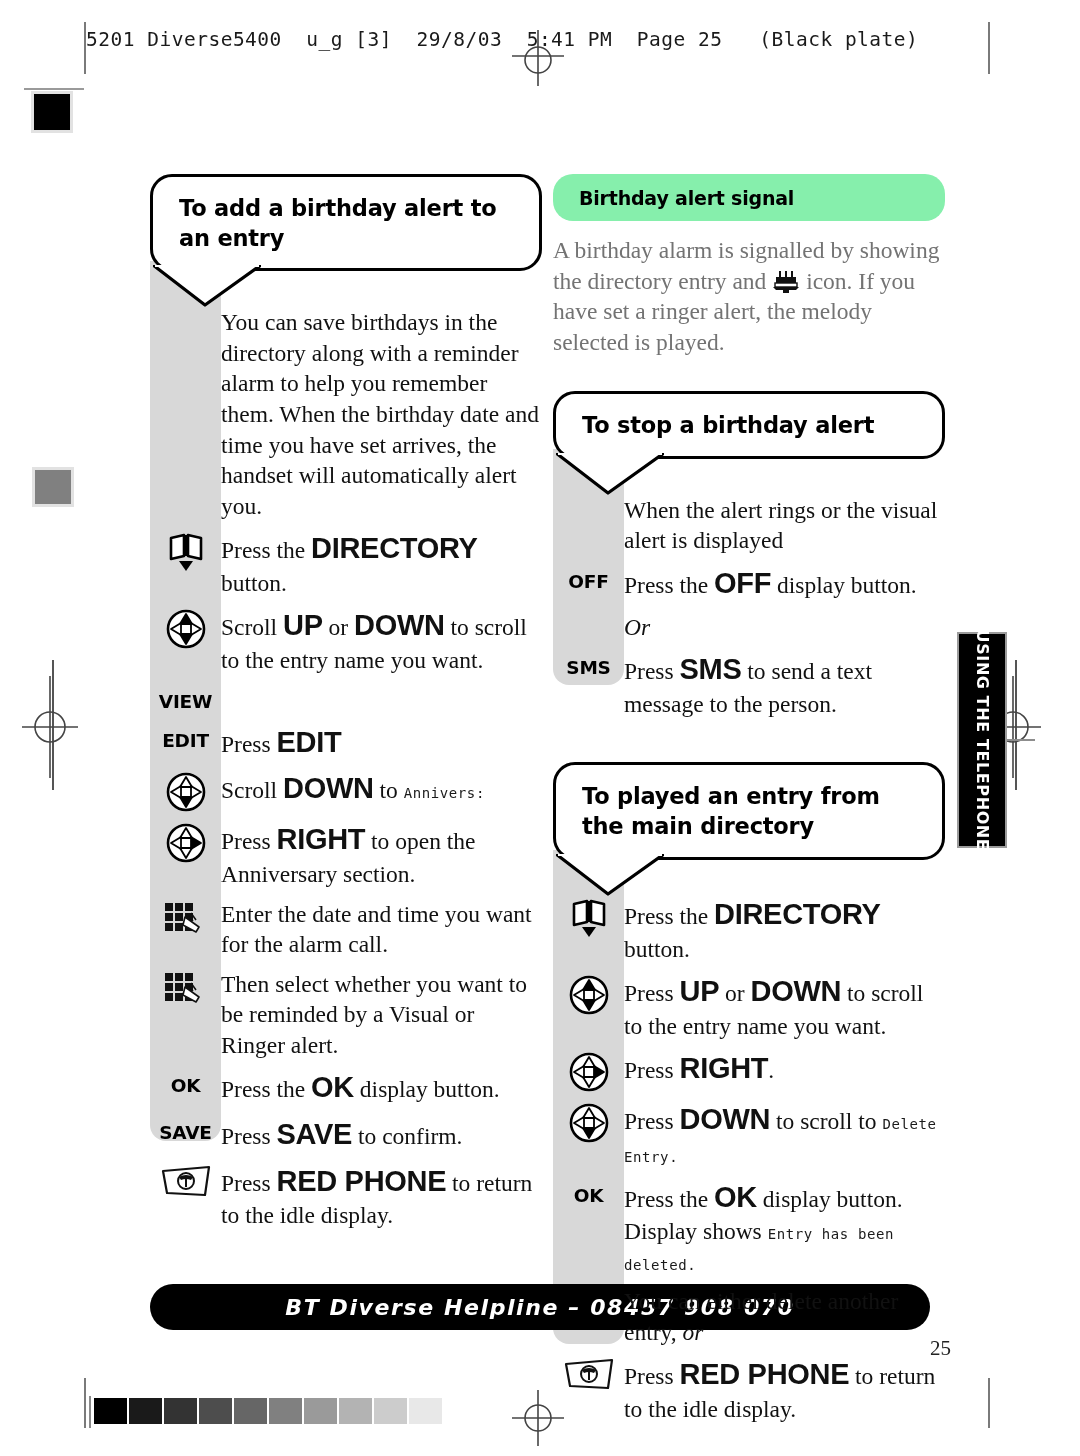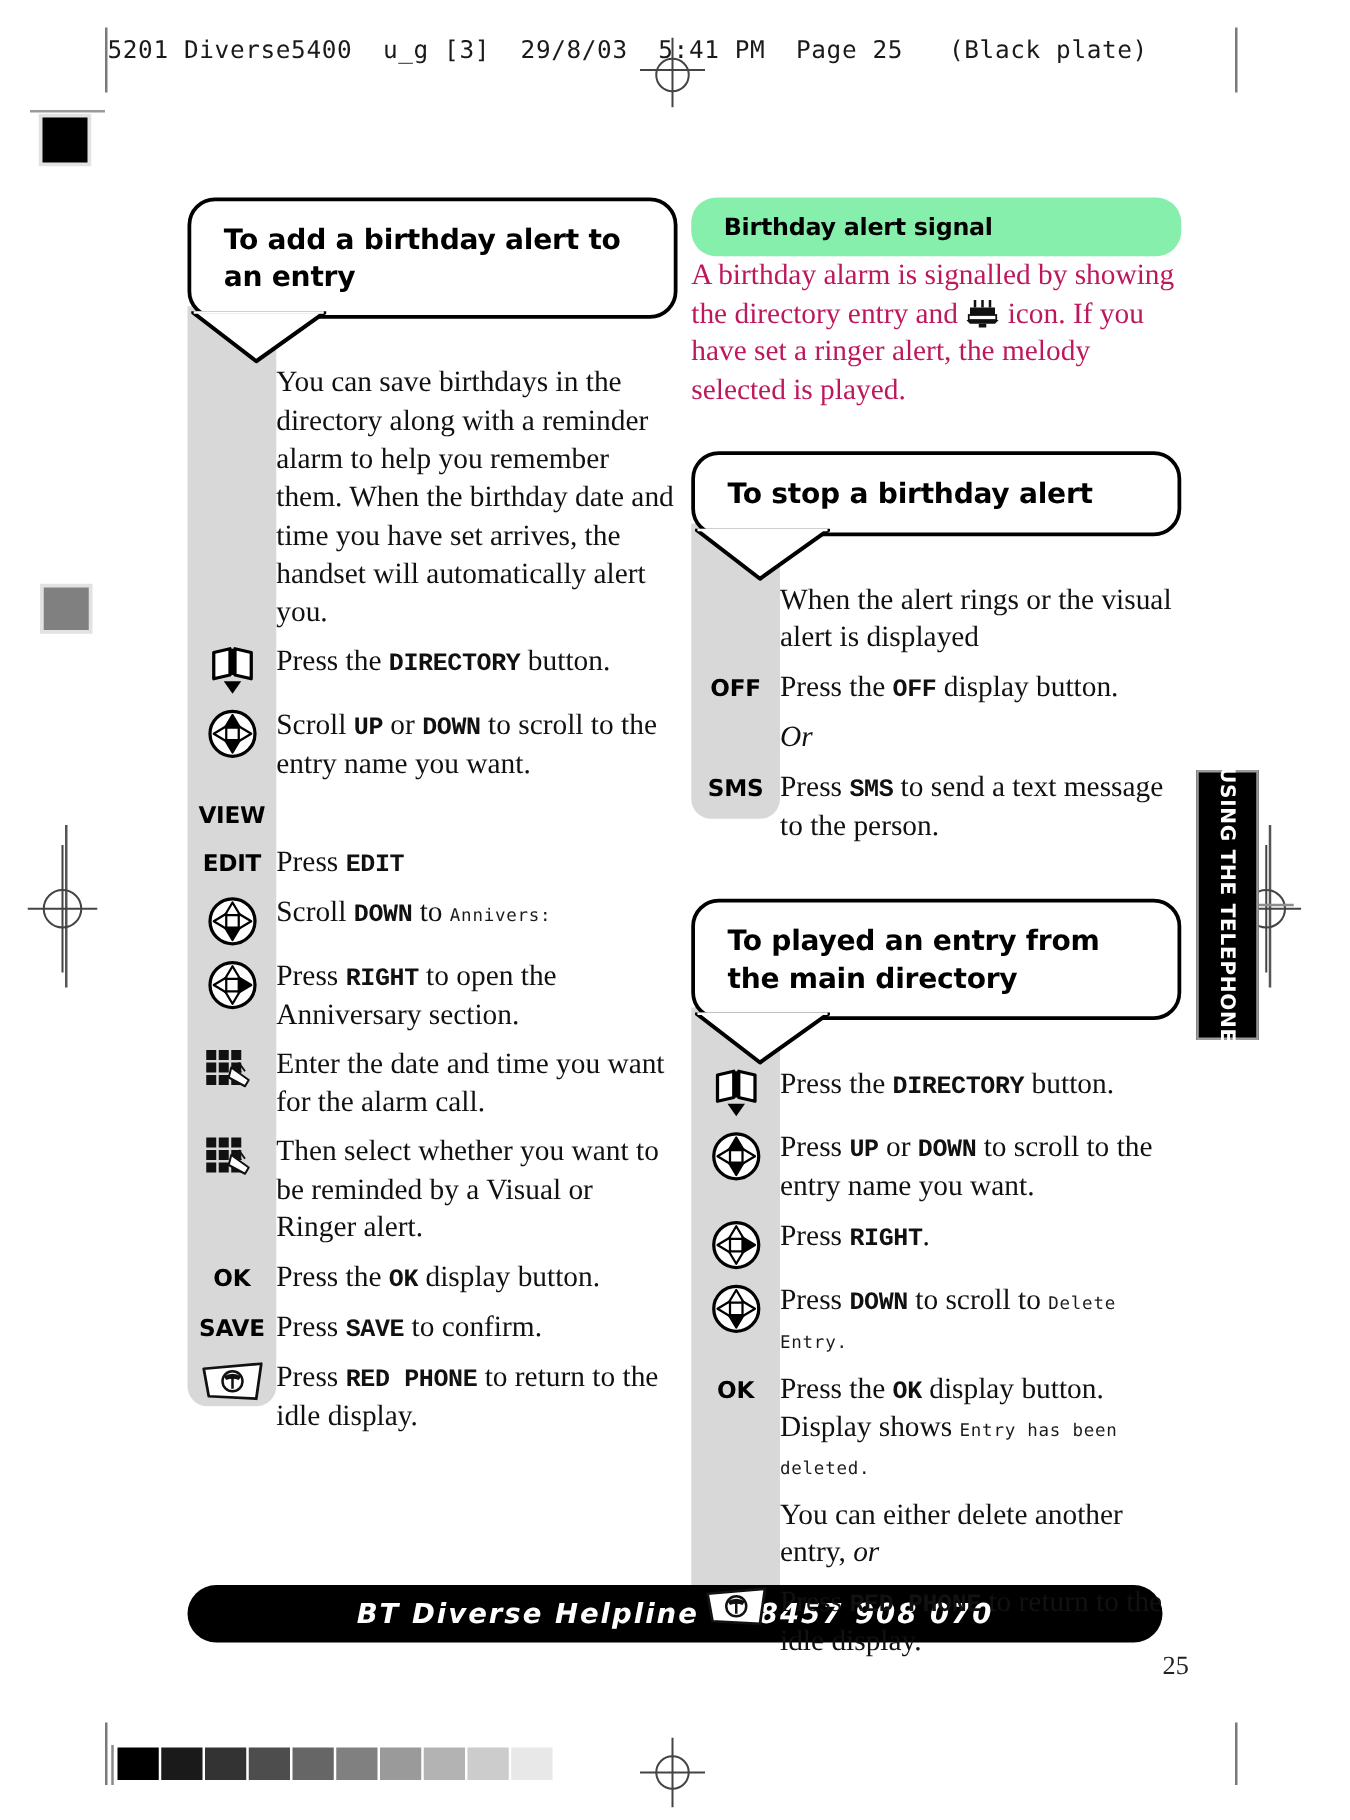--- a/index.html
+++ b/index.html
@@ -146,21 +146,21 @@
     top: 1378px;
     width: 2px;
     height: 50px;
     background: #7a7a7a;
   }
 
   
   .page {
     position: absolute;
     left: 0;
-    top: 0;
+    top: 16px;
     width: 1080px;
     height: 1252px;
   }
   .col {
     position: absolute;
     width: 392px;
   }
   .col-left  { left: 150px; top: 158px; }
   .col-right { left: 553px; top: 158px; }
 
@@ -239,23 +239,23 @@
   .row .cue.none { }
   .row .txt {
     flex: 1;
     padding-left: 0;
     font-family: "Liberation Serif", serif;
     font-size: 23.5px;
     line-height: 1.30;
     color: #111;
   }
   .row .txt b {
-    font-family: Liberation Mono, monospace;
+    font-family: Liberation Sans, sans-serif;
     font-weight: bold;
-    font-size: 20px;
+    font-size: 29px;
     letter-spacing: -0.3px;
   }
   .row .txt i.or {
     font-style: italic;
     font-family: "Liberation Serif", serif;
   }
   .lcd {
     font-family: "DejaVu Sans Mono", monospace;
     font-size: 14px;
     letter-spacing: 0.6px;
@@ -271,22 +271,22 @@
     letter-spacing: -0.2px;
     line-height: 1;
     padding-top: 6px;
   }
 
   
   .para {
     font-family: "Liberation Serif", serif;
     font-size: 23.5px;
     line-height: 1.30;
-    color: #be185d;
-    margin-top: 0;
+    color: #737373;
+    margin-top: 14px;
   }
 
   .cakeicon { display: inline-block; vertical-align: -5px; margin: 0 1px; }
 
   
   .sidetab {
     position: absolute;
     left: 957px;
     top: 616px;
     width: 50px;

